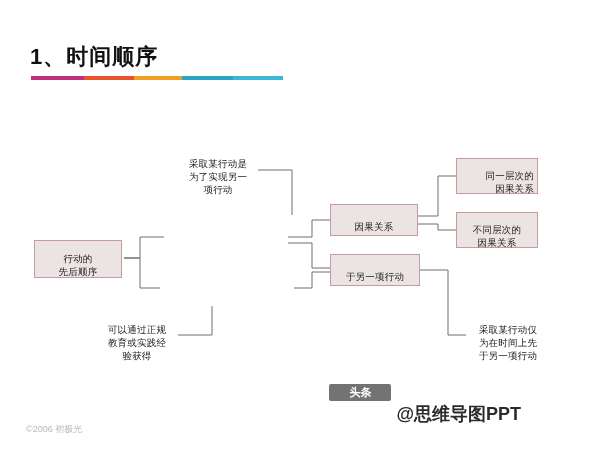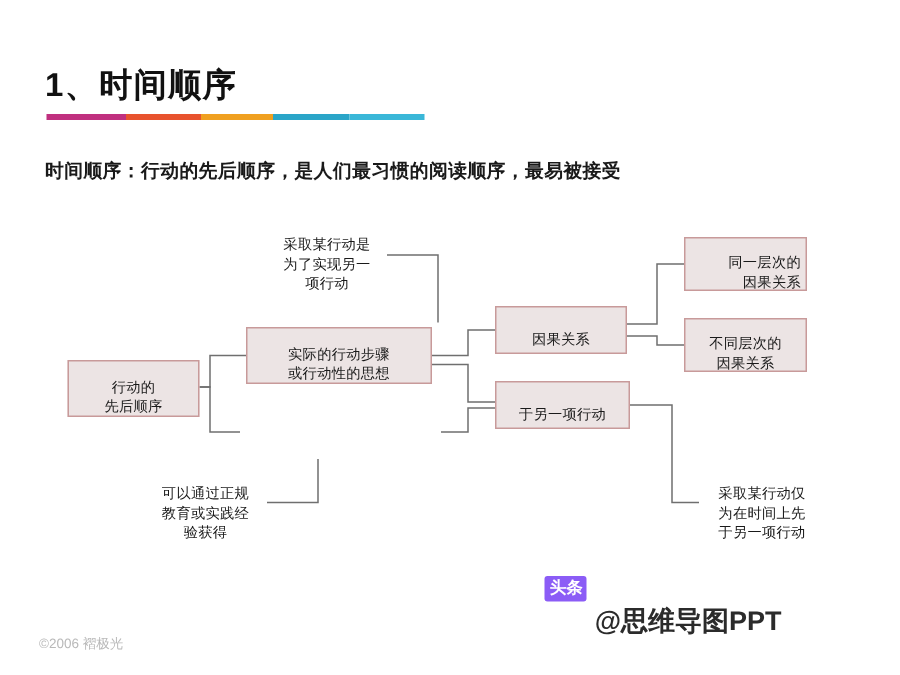--- a/index.html
+++ b/index.html
@@ -100,25 +100,25 @@
   .watermark {
     position: absolute;
     right: 22px;
     bottom: 24px;
     display: flex;
     align-items: center;
     gap: 5px;
     white-space: nowrap;
   }
   .wm-badge {
-    background: #8b5cf6;
+    background: #737373;
     color: #ffffff;
     font-size: 11px;
     font-weight: bold;
-    padding: 2px 3px;
+    padding: 2px 20px;
     border-radius: 2px;
     line-height: 13px;
   }
   .wm-text {
     font-size: 18px;
     color: #2b2b2b;
     font-weight: bold;
     margin-top: 44px;
   }
 </style>
@@ -130,21 +130,20 @@
   <div class="title">1、时间顺序</div>
 
   <div class="title-rule">
     <span style="width:21%;background:#c0307f"></span>
     <span style="width:20%;background:#e8532e"></span>
     <span style="width:19%;background:#f0a020"></span>
     <span style="width:20%;background:#2aa5c8"></span>
     <span style="width:20%;background:#3ab7d8"></span>
   </div>
 
-  <div class="subtitle">时间顺序：行动的先后顺序，是人们最习惯的阅读顺序，最易被接受</div>
 
   <div class="diagram">
 
     <svg width="600" height="280">
       <g stroke="#6f6f6f" stroke-width="1" fill="none">
 
         <path d="M124,128 L140,128 L140,107 L164,107"></path>
         <path d="M124,128 L140,128 L140,158 L160,158"></path>
 
         <path d="M258,40 L292,40 L292,85"></path>
@@ -158,27 +157,24 @@
         <path d="M212,176 L212,205 L178,205"></path>
 
         <path d="M418,86 L438,86 L438,46 L456,46"></path>
 
         <path d="M418,94 L438,94 L438,100 L456,100"></path>
 
         <path d="M420,140 L448,140 L448,205 L466,205"></path>
       </g>
     </svg>
 
-    <div class="node" style="left: 45px; top: 110px; width: 88px; height: 38px; background: rgb(236, 228, 228); border-color: rgb(200, 154, 154);">
+    <div class="node" style="left: 34px; top: 110px; width: 88px; height: 38px; background: rgb(236, 228, 228); border-color: rgb(200, 154, 154);">
       <span class="txt">行动的<br>先后顺序</span>
     </div>
 
-    <div class="node" style="left: 164px; top: 88px; width: 124px; height: 38px; background: rgb(236, 228, 228); border-color: rgb(200, 154, 154);">
-      <span class="txt">实际的行动步骤<br>或行动性的思想</span>
-    </div>
 
 
     <div class="node plain" style="left:178px; top:14px; width:80px; height:52px;">
       <span class="txt">采取某行动是<br>为了实现另一<br>项行动</span>
     </div>
 
     <div class="node" style="left: 330px; top: 74px; width: 88px; height: 32px; background: rgb(236, 228, 228); border-color: rgb(200, 154, 154);">
       <span class="txt">因果关系</span>
     </div>
 

